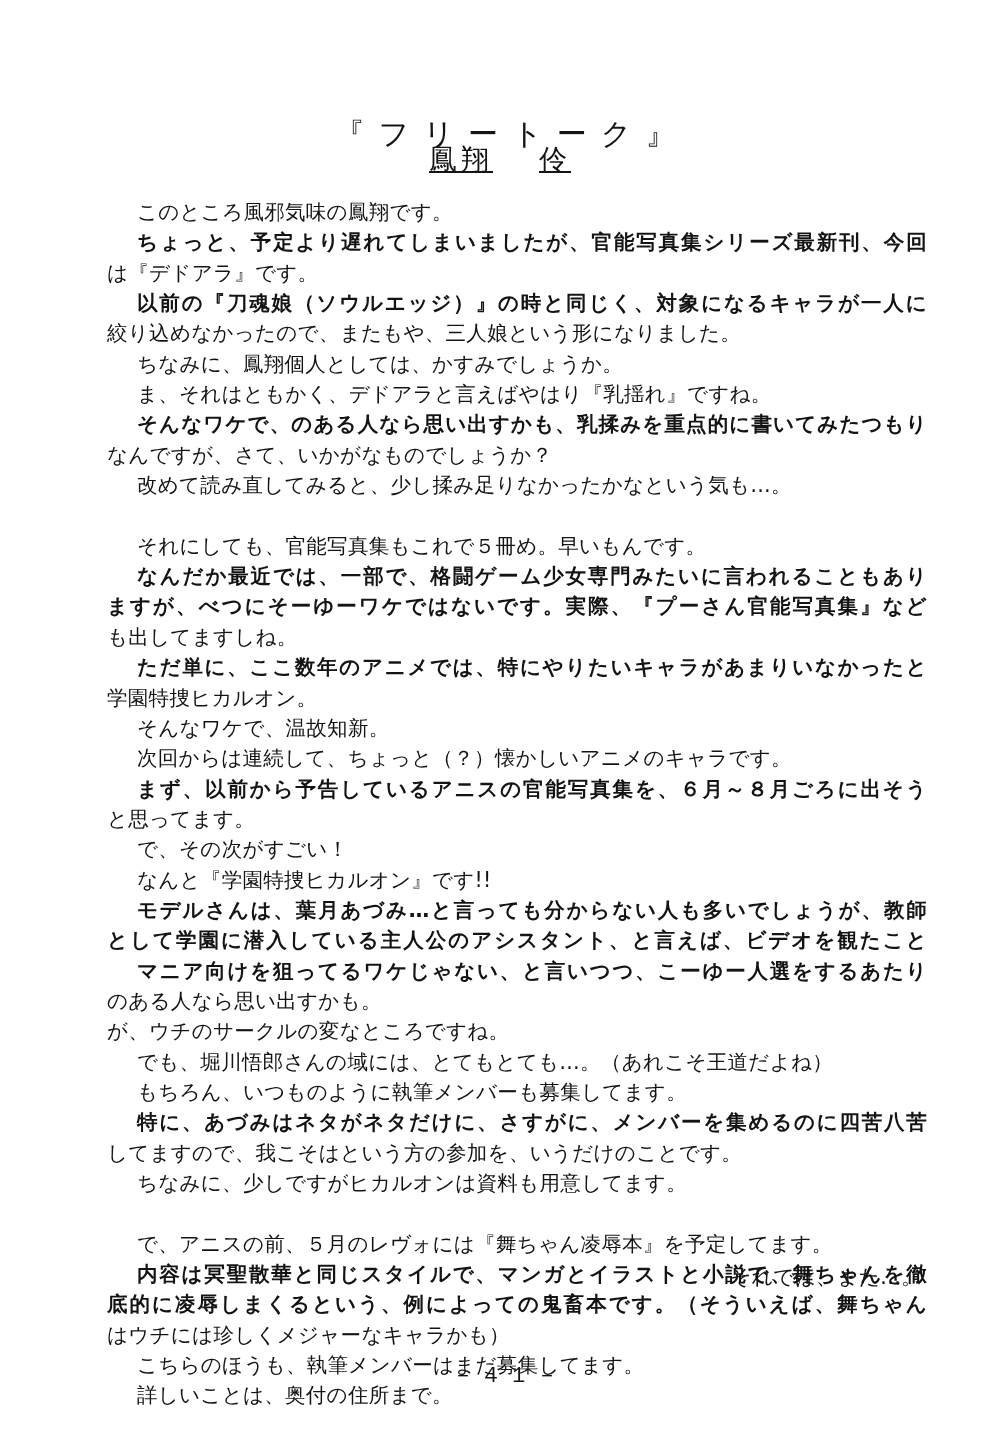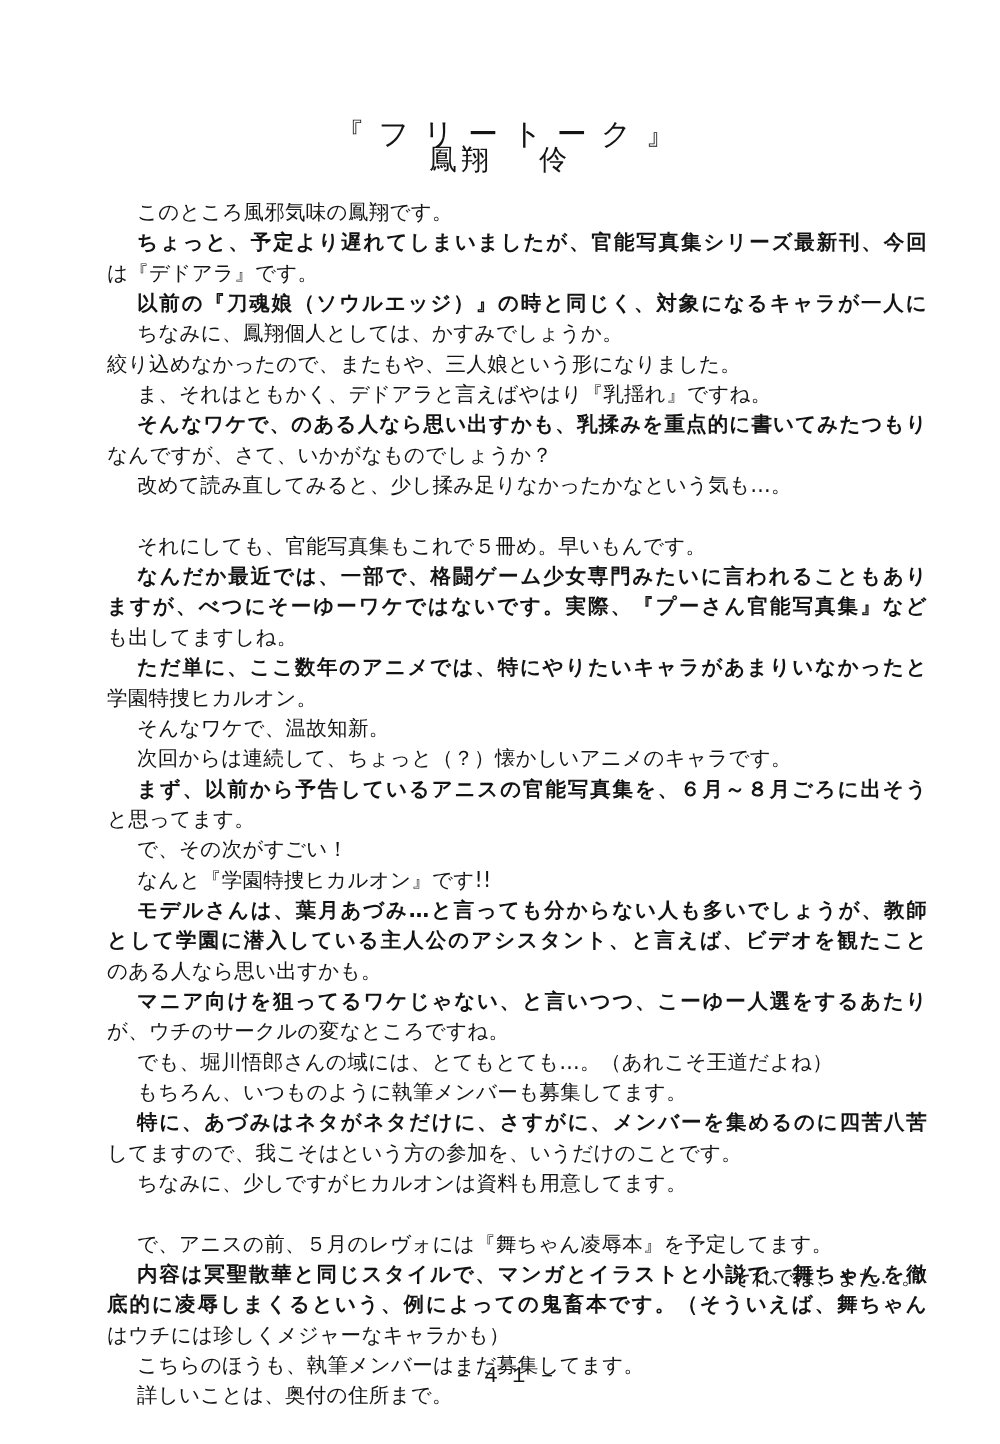--- a/index.html
+++ b/index.html
@@ -1,21 +1,21 @@
 <!DOCTYPE html>
 <html><head>
 <meta charset="utf-8">
 <style>
   html, body { margin:0; padding:0; background:#fff; }
   body { width:1000px; height:1444px; position:relative; overflow:hidden;
          font-family: "DejaVu Sans", sans-serif; color:#141414; }
   .title { position:absolute; left:12px; width:1000px; top:116px; text-align:center;
            font-size:30px; letter-spacing:14px; line-height:36px; font-family:Liberation Serif, serif; }
   .author { position:absolute; left:0; width:1000px; top:143px; text-align:center;
-            font-size:28px; letter-spacing:4px; line-height:34px; font-family:"DejaVu Serif", serif; }
+            font-size:28px; letter-spacing:4px; line-height:34px; font-family:"DejaVu Serif", serif;text-decoration:underline; }
   .author span.gap { display:inline-block; width:46px; }
   .body { position:absolute; left:107px; top:197px; width:820px; }
   .line { height:30.35px; line-height:30px; font-size:20.5px; white-space:nowrap;
           letter-spacing:0.3px; }
   .line.indent { padding-left:30px; }
   .line.justify { text-align:justify; text-align-last:justify;font-weight:bold; }
   .closing { position:absolute; right:78px; top:1262px; font-size:21px; line-height:30px; }
   .page-num { position:absolute; left:8px; width:1000px; top:1360px; text-align:center;
               font-size:22px; font-weight:normal; letter-spacing:6px; font-family:"DejaVu Serif", serif; }
 </style>
@@ -25,43 +25,43 @@
 <div class="title">『フリートーク』</div>
 <div class="author">
   <span>鳳翔</span><span class="gap"></span><span>伶</span>
 </div>
 
 <div class="body" id="body">
     <div class="line indent">このところ風邪気味の鳳翔です。</div>
     <div class="line indent justify">ちょっと、予定より遅れてしまいましたが、官能写真集シリーズ最新刊、今回</div>
     <div class="line">は『デドアラ』です。</div>
     <div class="line indent justify">以前の『刀魂娘（ソウルエッジ）』の時と同じく、対象になるキャラが一人に</div>
+    <div class="line">絞り込めなかったので、またもや、三人娘という形になりました。</div>
     <div class="line indent">ちなみに、鳳翔個人としては、かすみでしょうか。</div>
-    <div class="line">絞り込めなかったので、またもや、三人娘という形になりました。</div>
     <div class="line indent">ま、それはともかく、デドアラと言えばやはり『乳揺れ』ですね。</div>
     <div class="line indent justify">そんなワケで、のある人なら思い出すかも、乳揉みを重点的に書いてみたつもり</div>
     <div class="line">なんですが、さて、いかがなものでしょうか？</div>
     <div class="line indent">改めて読み直してみると、少し揉み足りなかったかなという気も…。</div>
     <div class="line"></div>
     <div class="line indent">それにしても、官能写真集もこれで５冊め。早いもんです。</div>
     <div class="line indent justify">なんだか最近では、一部で、格闘ゲーム少女専門みたいに言われることもあり</div>
     <div class="line justify">ますが、べつにそーゆーワケではないです。実際、『プーさん官能写真集』など</div>
     <div class="line">も出してますしね。</div>
     <div class="line indent justify">ただ単に、ここ数年のアニメでは、特にやりたいキャラがあまりいなかったと</div>
     <div class="line">学園特捜ヒカルオン。</div>
     <div class="line indent">そんなワケで、温故知新。</div>
     <div class="line indent">次回からは連続して、ちょっと（？）懐かしいアニメのキャラです。</div>
     <div class="line indent justify">まず、以前から予告しているアニスの官能写真集を、６月～８月ごろに出そう</div>
     <div class="line">と思ってます。</div>
     <div class="line indent">で、その次がすごい！</div>
     <div class="line indent">なんと『学園特捜ヒカルオン』です!!</div>
     <div class="line indent justify">モデルさんは、葉月あづみ…と言っても分からない人も多いでしょうが、教師</div>
     <div class="line justify">として学園に潜入している主人公のアシスタント、と言えば、ビデオを観たこと</div>
+    <div class="line indent justify">マニア向けを狙ってるワケじゃない、と言いつつ、こーゆー人選をするあたり</div>
     <div class="line">のある人なら思い出すかも。</div>
-    <div class="line indent justify">マニア向けを狙ってるワケじゃない、と言いつつ、こーゆー人選をするあたり</div>
     <div class="line">が、ウチのサークルの変なところですね。</div>
     <div class="line indent">でも、堀川悟郎さんの域には、とてもとても…。（あれこそ王道だよね）</div>
     <div class="line indent">もちろん、いつものように執筆メンバーも募集してます。</div>
     <div class="line indent justify">特に、あづみはネタがネタだけに、さすがに、メンバーを集めるのに四苦八苦</div>
     <div class="line">してますので、我こそはという方の参加を、いうだけのことです。</div>
     <div class="line indent">ちなみに、少しですがヒカルオンは資料も用意してます。</div>
     <div class="line"></div>
     <div class="line indent">で、アニスの前、５月のレヴォには『舞ちゃん凌辱本』を予定してます。</div>
     <div class="line indent justify">内容は冥聖散華と同じスタイルで、マンガとイラストと小説で、舞ちゃんを徹</div>
     <div class="line justify">底的に凌辱しまくるという、例によっての鬼畜本です。（そういえば、舞ちゃん</div>

